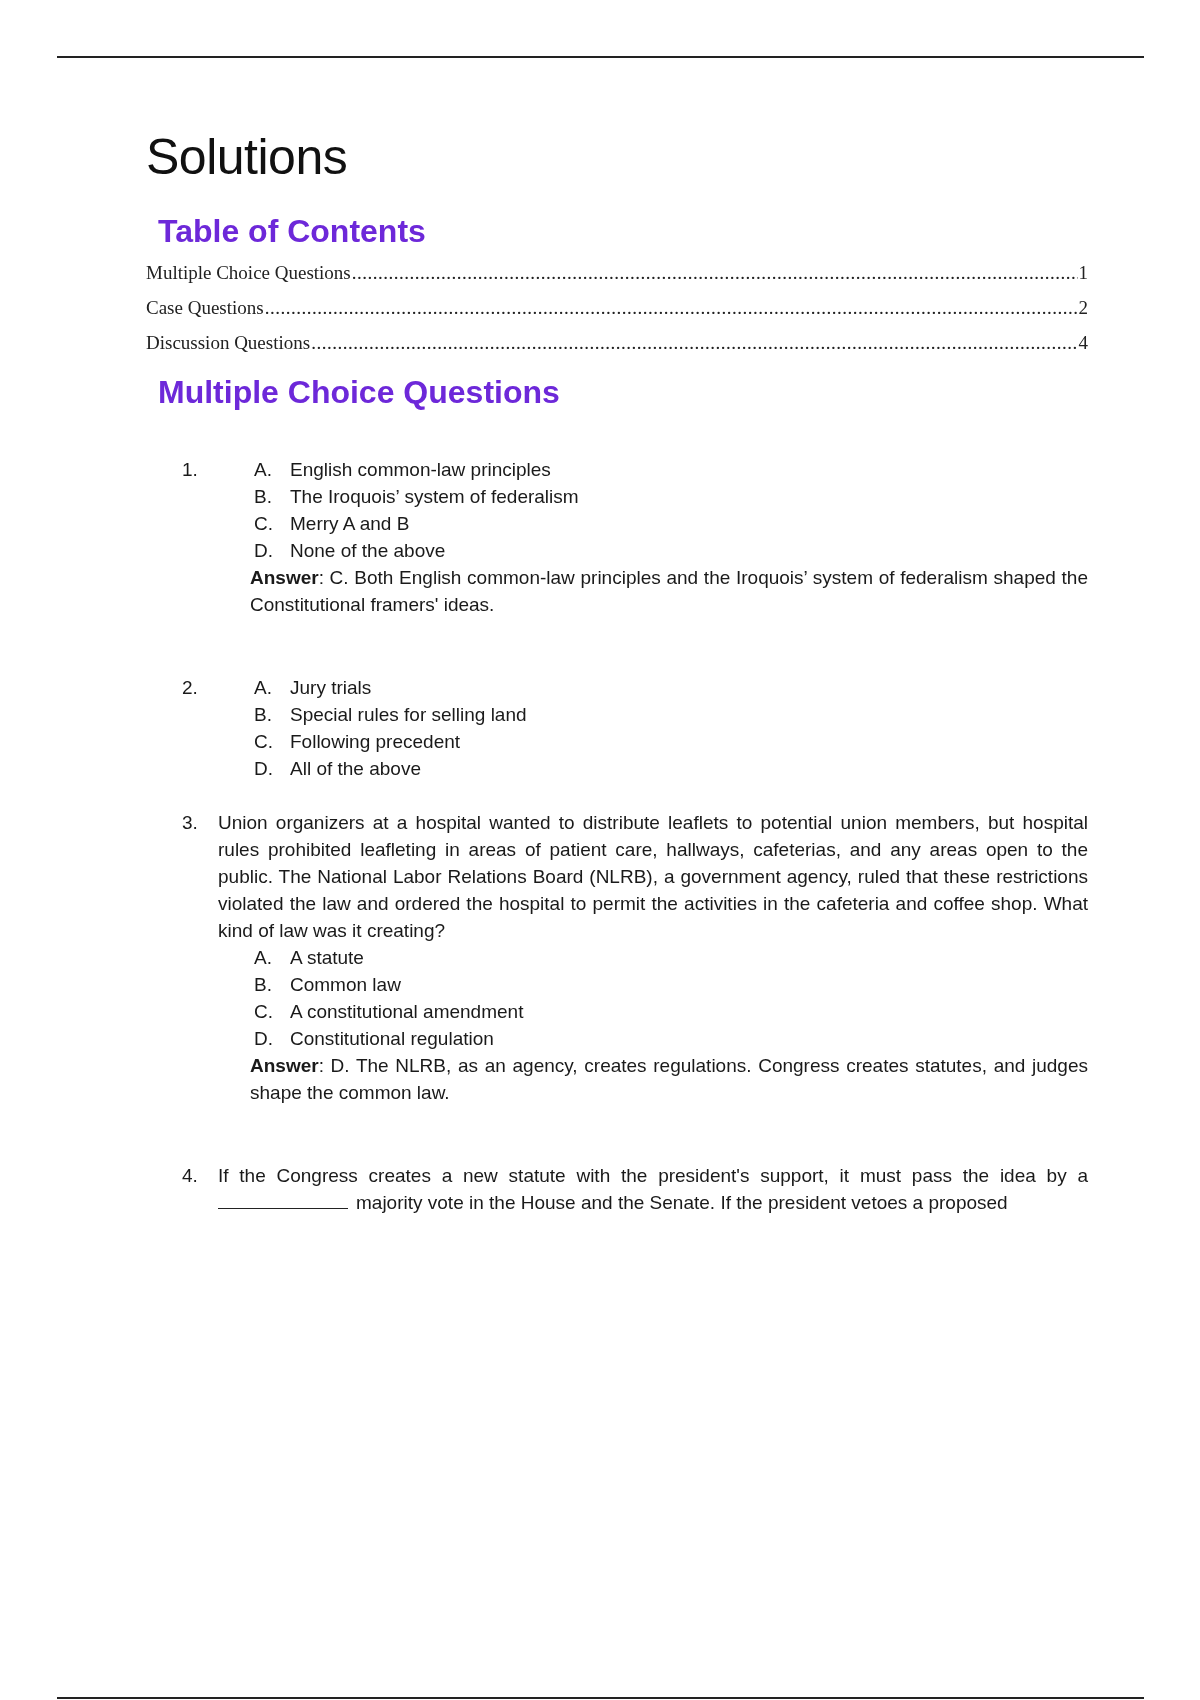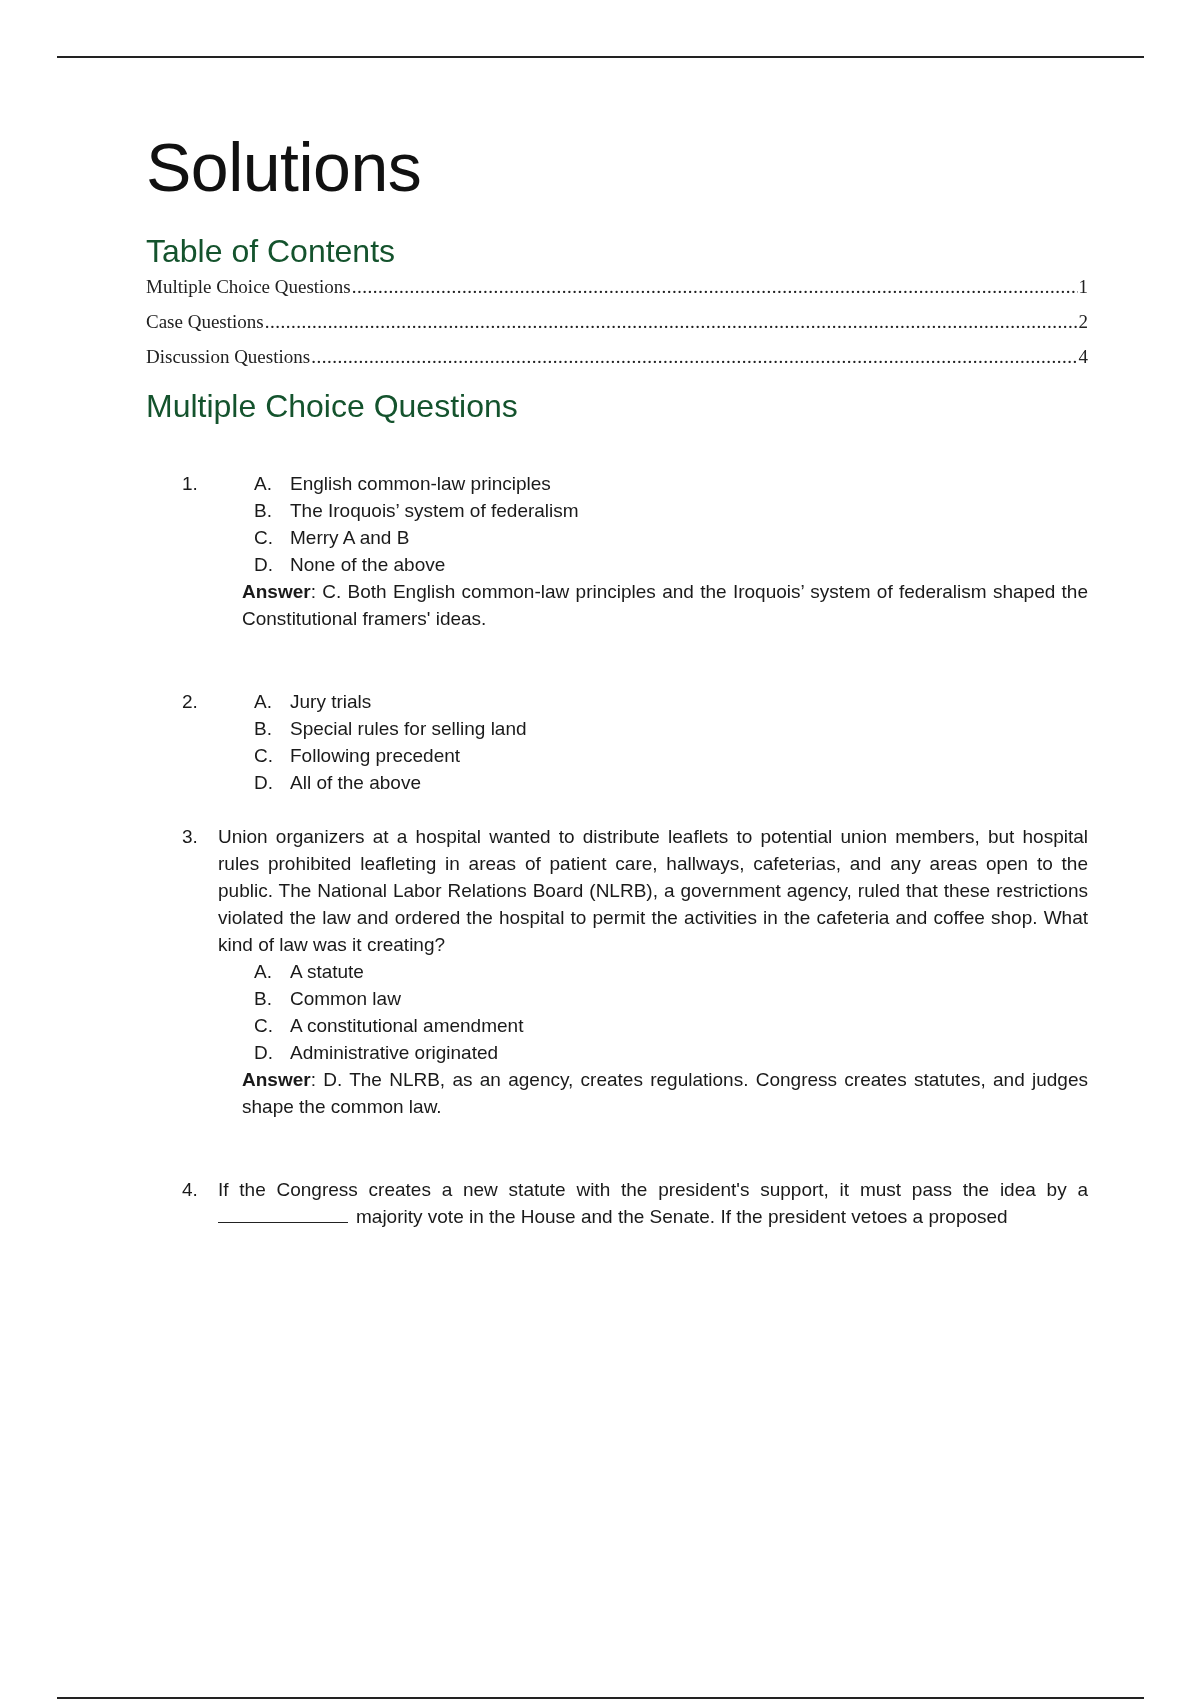--- a/index.html
+++ b/index.html
@@ -2,39 +2,39 @@
 <html><head>
 <meta charset="utf-8">
 <style>
   html, body { margin: 0; padding: 0; background: #ffffff; }
   body { width: 1200px; height: 1700px; position: relative; overflow: hidden;
          font-family: "Liberation Sans", sans-serif; color: #1a1a1a; }
   .rule { position: absolute; left: 57px; width: 1087px; height: 2px; background: #222; }
   .rule.top { top: 56px; }
   .rule.bottom { top: 1697px; }
   .content { position: absolute; left: 146px; top: 130px; width: 942px; }
-  .title { font-size: 68px; font-weight: 400; margin: 0; line-height: 1.1; letter-spacing: -0.5px; color: #111; }
-  .h1 { color: #14532d; font-size: 32px; font-weight: 400; margin: 0; line-height: 1.2; }
+  .title { font-size: 50px; font-weight: 400; margin: 0; line-height: 1.1; letter-spacing: -0.5px; color: #111; }
+  .h1 { color: #6d28d9; font-size: 32px; font-weight: 700; margin: 12px; line-height: 1.2; }
   .toc-heading { margin-top: 27px; }
   .toc { margin-top: 6px; font-family: "Liberation Serif", serif; font-size: 19px; color: #222; }
   .toc-row { display: flex; align-items: baseline; height: 35px; }
   .toc-row .lbl { white-space: nowrap; }
   .toc-row .dots { flex: 1; overflow: hidden; white-space: nowrap; margin: 0 1px; }
   .toc-row .dots::before { content: "................................................................................................................................................................................................................................................"; letter-spacing: 0.5px; }
   .toc-row .pg { white-space: nowrap; }
   .mcq-heading { margin-top: 6px; }
   .questions { margin-top: 44px; font-size: 19px; line-height: 27px; }
   .q { display: flex; }
   .q-num { width: 36px; flex: none; text-align: left; padding-left: 36px; }
   .q-body { flex: 1; }
   .q-text { text-align: justify; }
   .options { margin-left: 36px; }
   .opt { display: flex; }
   .opt .letter { width: 36px; flex: none; }
-  .answer { margin-left: 24px; text-align: justify; }
+  .answer { margin-left: 32px; text-align: justify; }
   .answer b { font-weight: 700; }
   .gap-lg { height: 56px; }
   .gap-md { height: 27px; }
   .blank { display: inline-block; width: 130px; border-bottom: 1.5px solid #222; height: 18px; vertical-align: baseline; margin-right: 8px; }
 </style>
 </head>
 <body>
 
 <div class="rule top"></div>
 
@@ -129,21 +129,21 @@
           <div class="opt">
               <span class="letter">B.</span>
               <span>Common law</span>
             </div>
           <div class="opt">
               <span class="letter">C.</span>
               <span>A constitutional amendment</span>
             </div>
           <div class="opt">
               <span class="letter">D.</span>
-              <span>Administrative originated</span>
+              <span>Constitutional regulation</span>
             </div>
         </div>
         <div class="answer"><b>Answer</b><span>: D. The NLRB, as an agency, creates regulations. Congress creates statutes, and judges shape the common law.</span></div>
       </div>
     </div>
 
     <div class="gap-lg"></div>
 
     <div class="q">
       <span class="q-num">4.</span>

